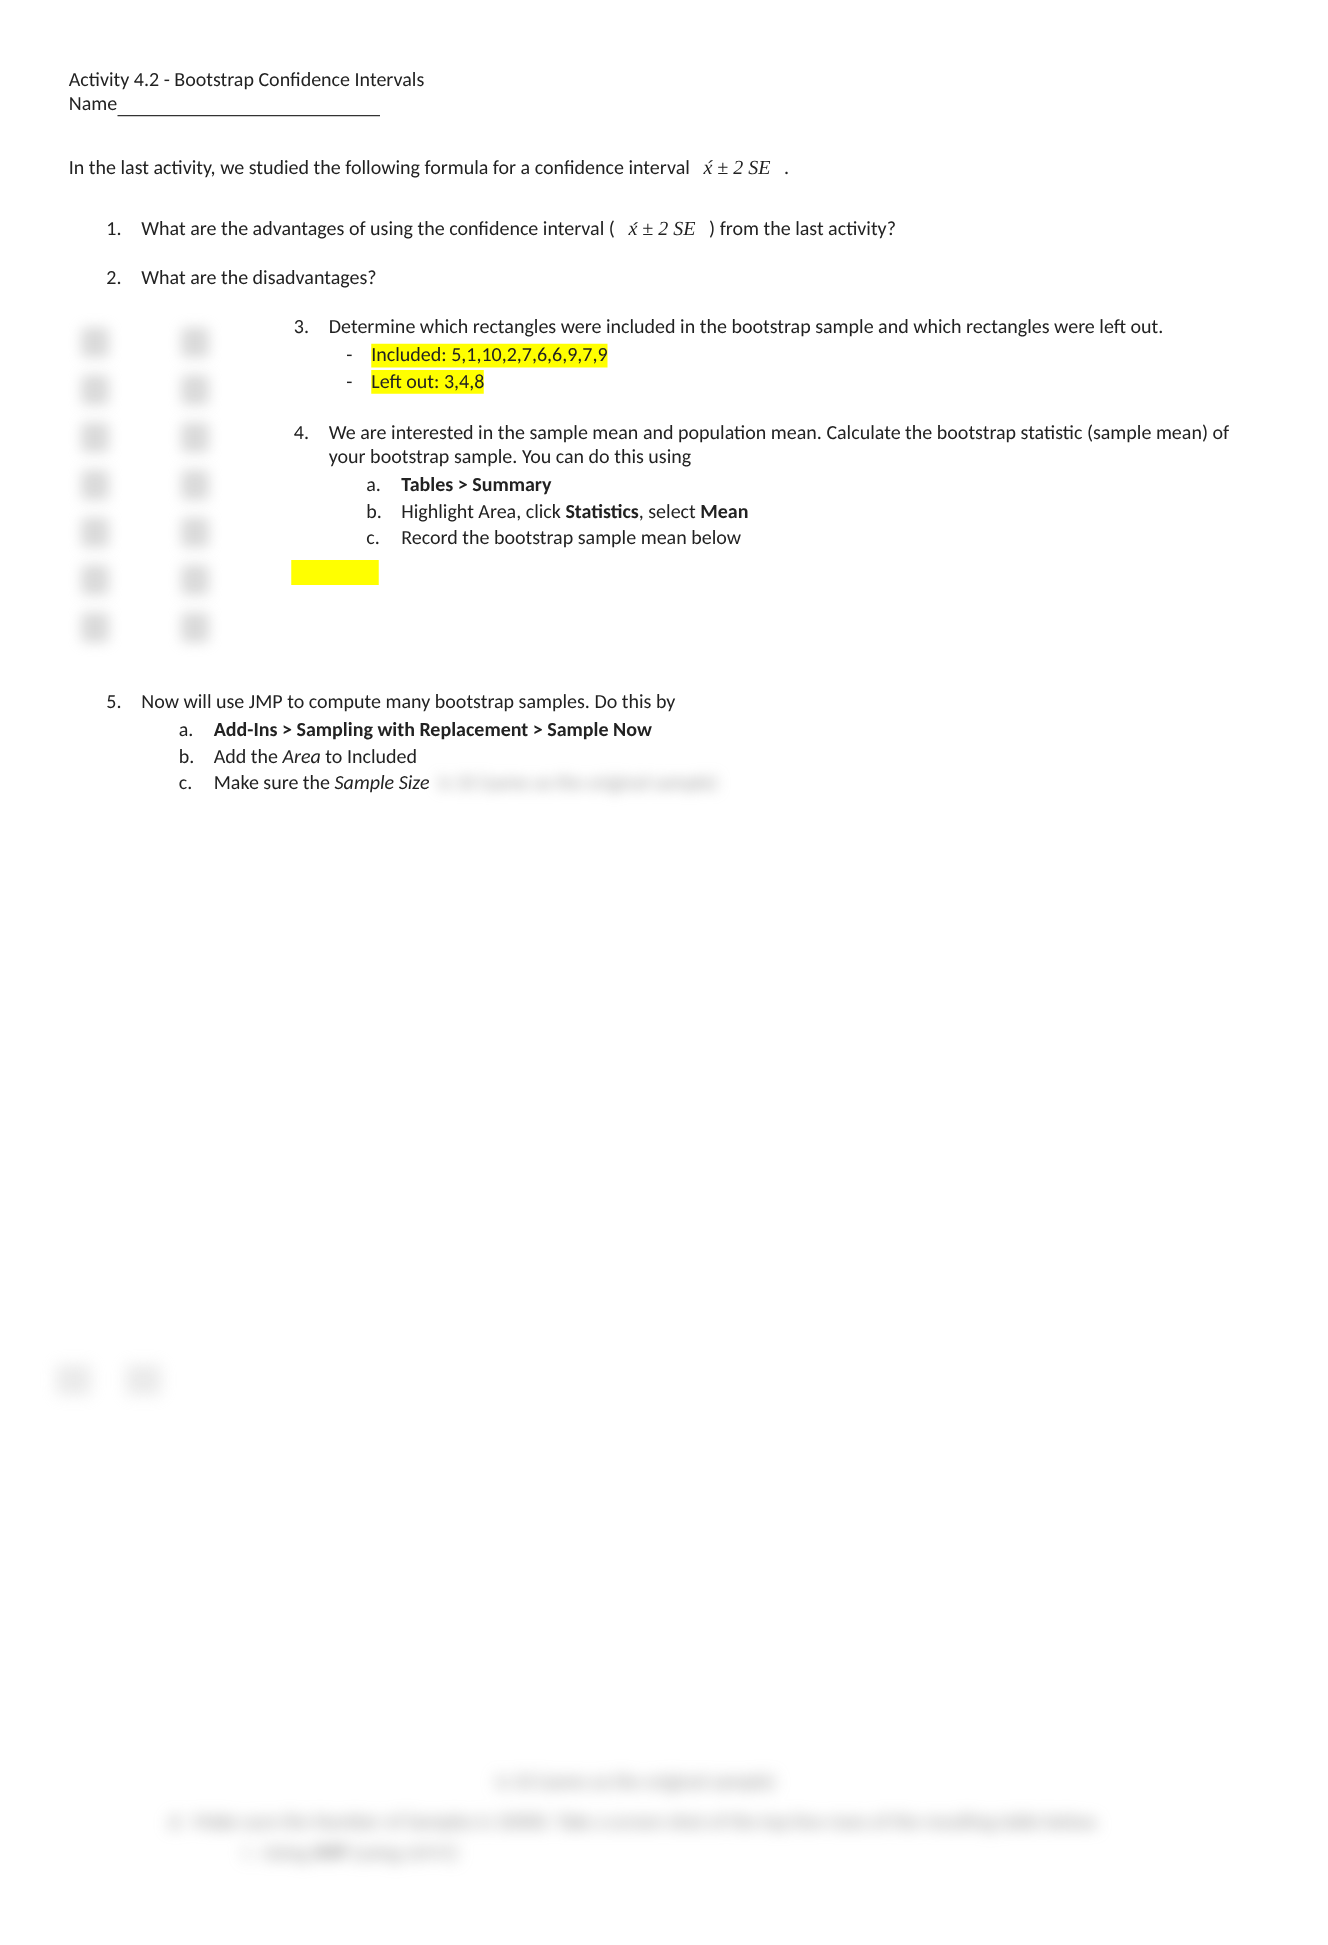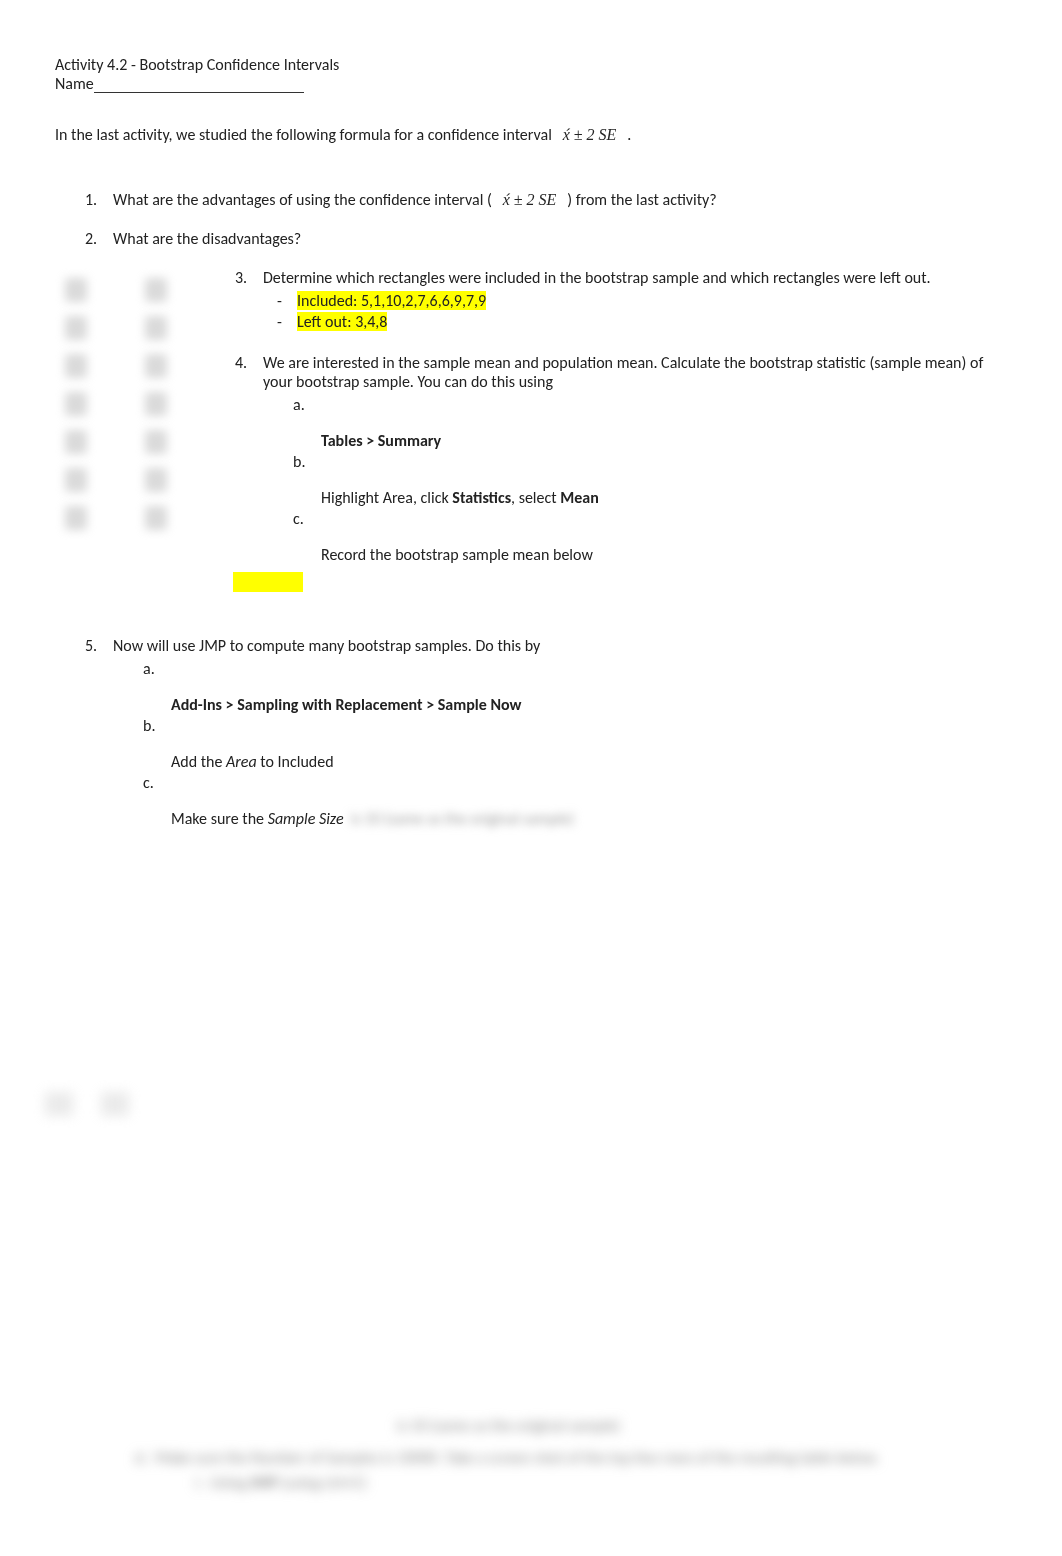--- a/index.html
+++ b/index.html
@@ -30,21 +30,21 @@
     .header-right {
       margin-right: 170px;
     }
     .name-line {
       display: inline-block;
       border-bottom: 1px solid #333;
       width: 210px;
       vertical-align: bottom;
     }
     .intro {
-      margin-bottom: 46px;
+      margin-bottom: 30px;
     }
     .formula {
       font-style: italic;
       font-family: 'Times New Roman', serif;
     }
     ol.main-list {
       list-style: none;
       padding-left: 30px;
     }
     ol.main-list > li {
@@ -126,21 +126,20 @@
     .sub-letter-list > li {
       display: flex;
       margin-bottom: 2px;
     }
     .letter {
       width: 28px;
       flex-shrink: 0;
     }
     .sb-body {
       flex: 1;
-      margin-top: 36px;
     }
     .bold { font-weight: bold; }
     .italic { font-style: italic; }
     .yellow-block {
       background: #ffff00;
       display: inline-block;
       width: 70px;
       height: 20px;
       margin-top: 6px;
     }

